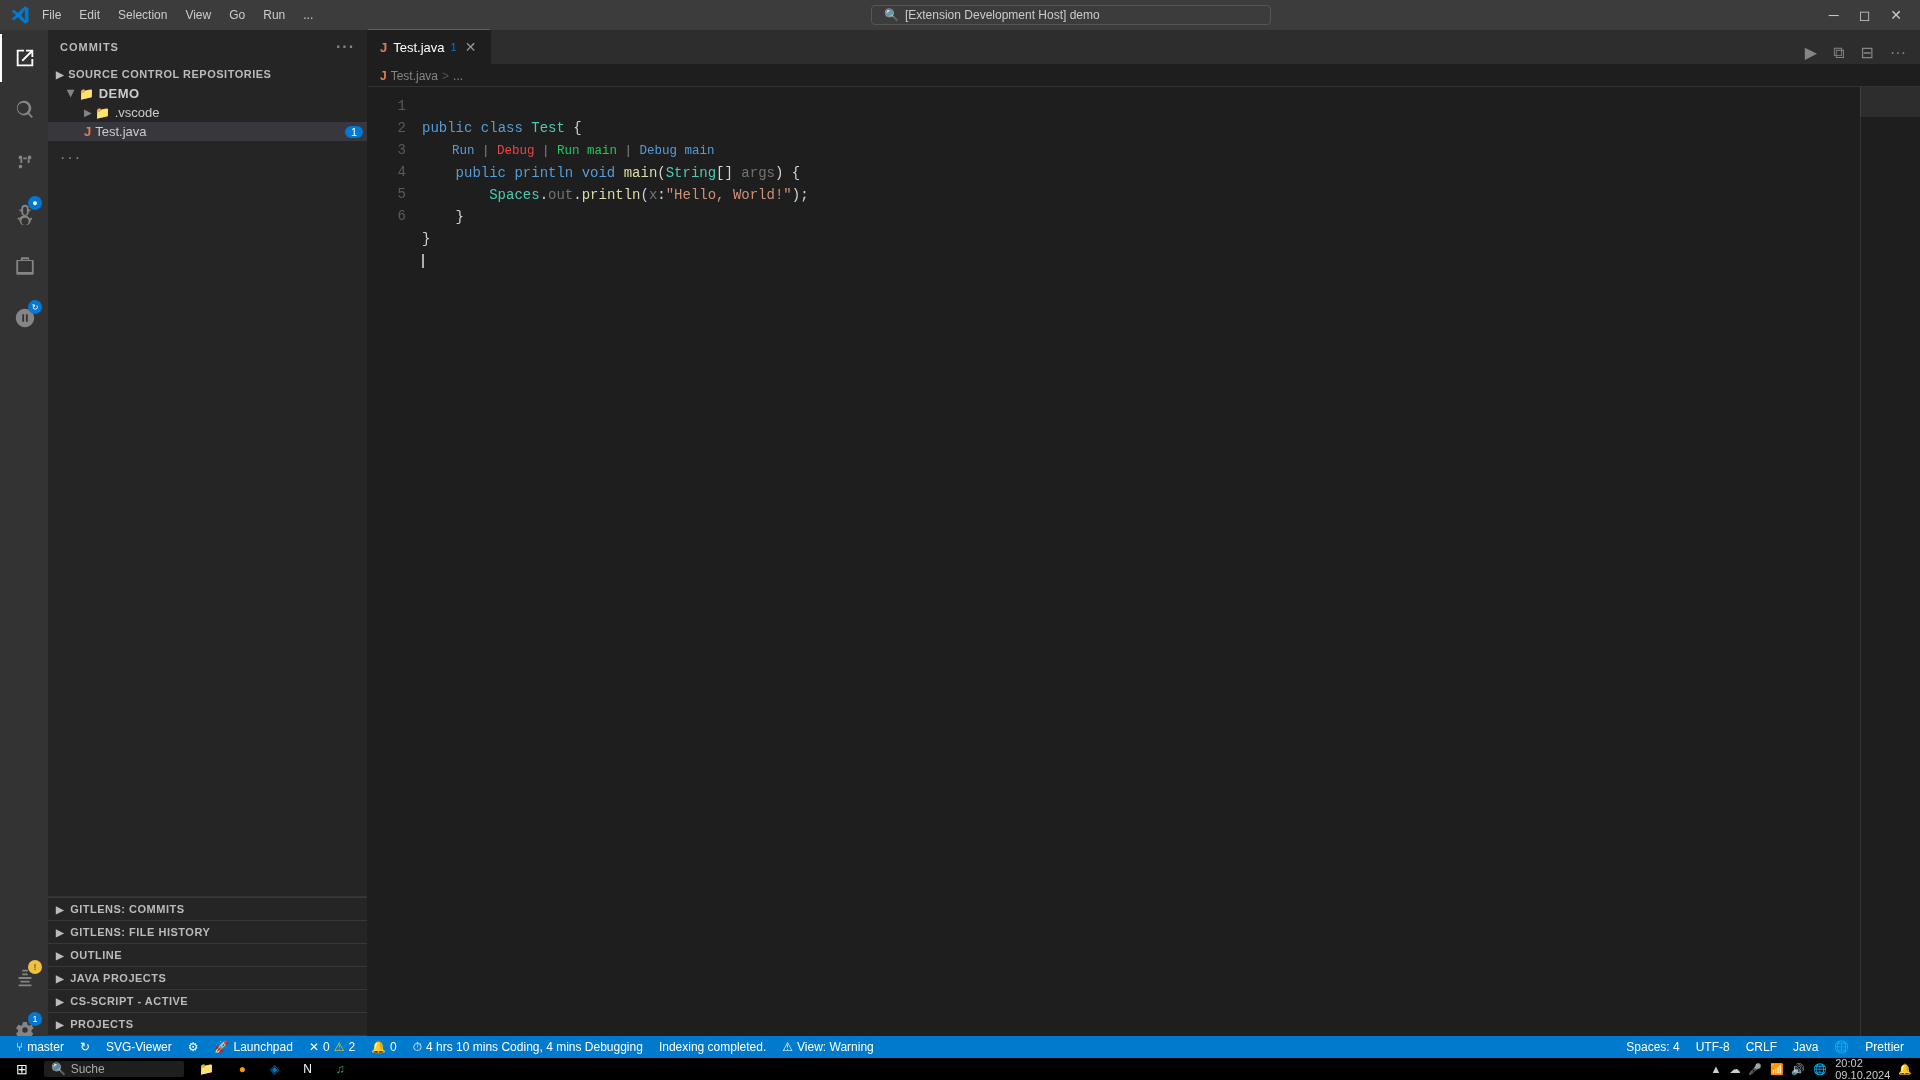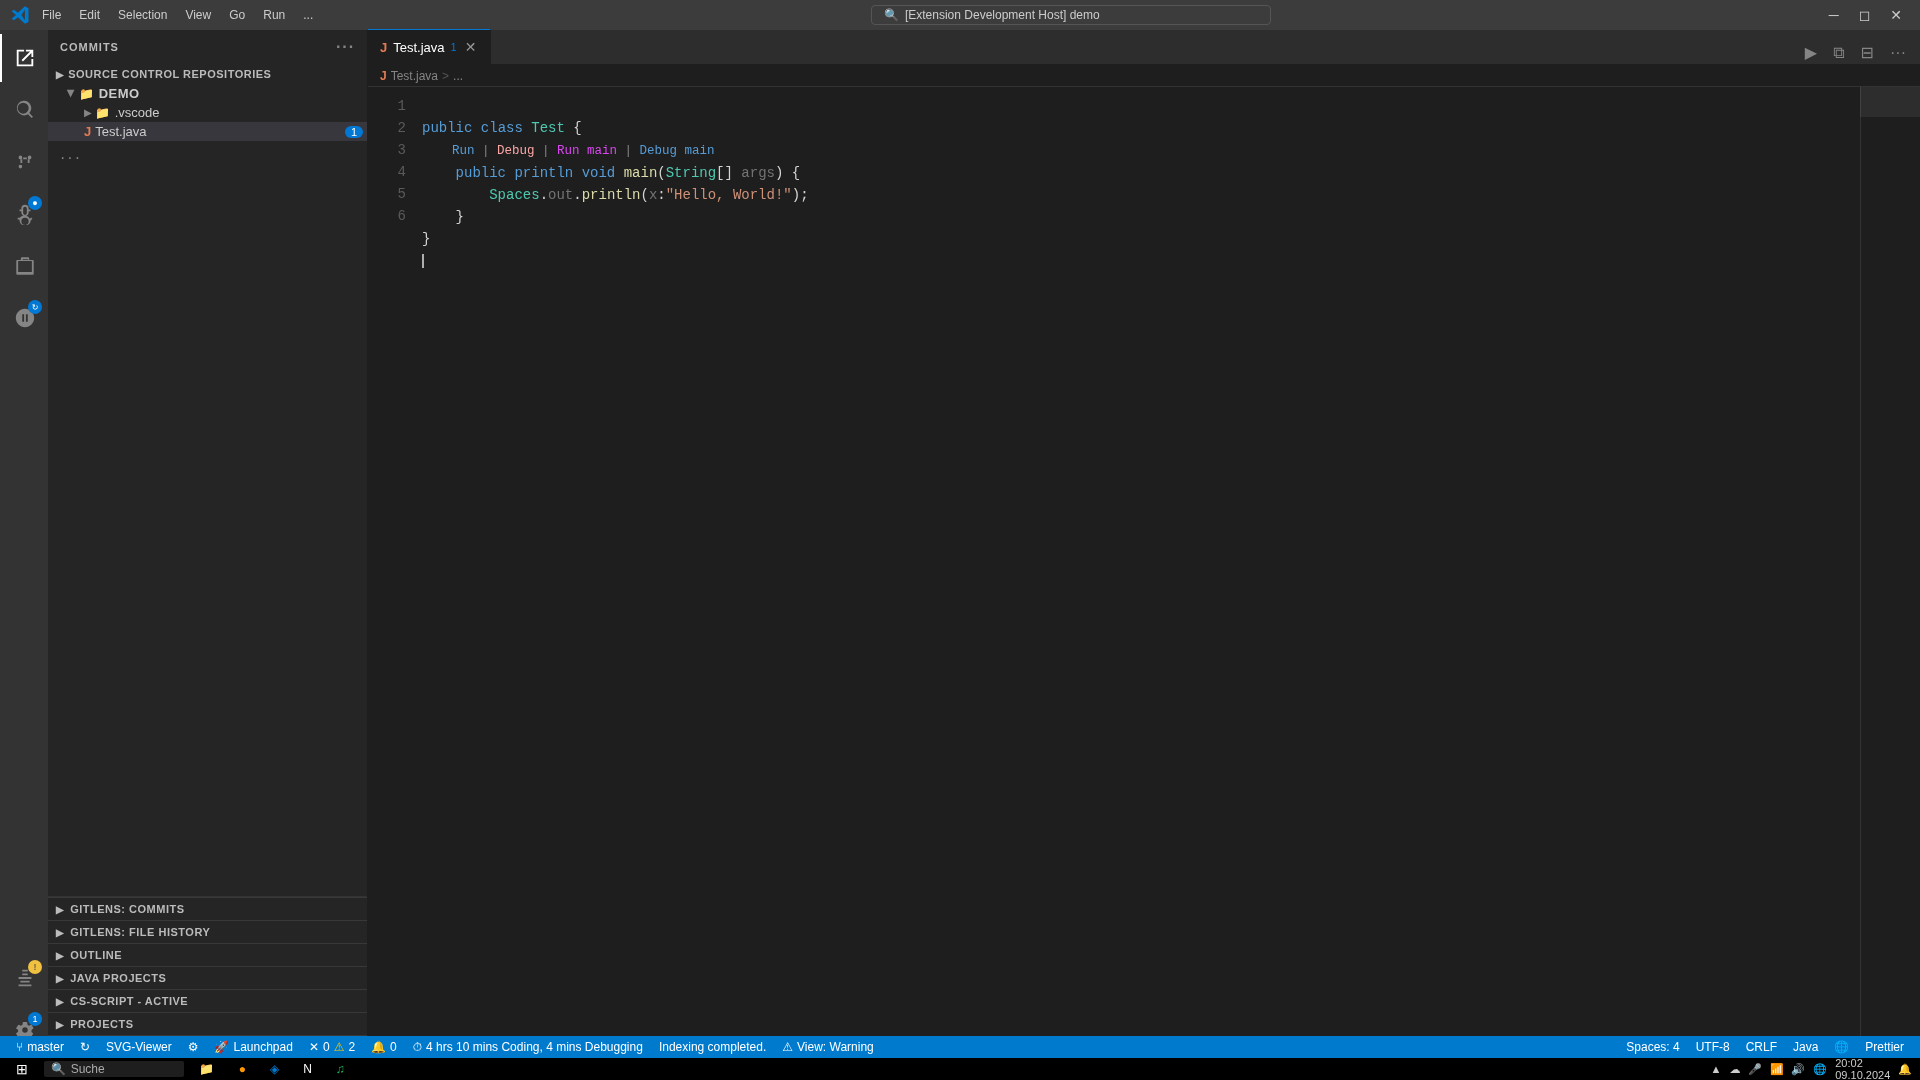--- a/index.html
+++ b/index.html
@@ -649,21 +649,21 @@
       <div id="line-numbers">
         <div>1</div>
         <div>2</div>
         <div>3</div>
         <div>4</div>
         <div>5</div>
         <div>6</div>
       </div>
       <div id="code-content">
 <span><span class="kw">public</span> <span class="kw">class</span> <span class="kw2">Test</span> {</span>
-<span><span class="comment-hint">    <span style="cursor:pointer; color:#569cd6;">Run</span> | <span style="cursor:pointer; color:#fca5a5;margin-top:28px;">Debug</span> | <span style="cursor:pointer; color:#d946ef;">Run main</span> | <span style="cursor:pointer; color:#569cd6;">Debug main</span></span></span>
+<span><span class="comment-hint">    <span style="cursor:pointer; color:#569cd6;">Run</span> | <span style="cursor:pointer; color:#ef4444;margin-top:28px;">Debug</span> | <span style="cursor:pointer; color:#22c55e;">Run main</span> | <span style="cursor:pointer; color:#569cd6;">Debug main</span></span></span>
 <span>    <span class="kw">public</span> <span class="kw">println</span> <span class="kw">void</span> <span class="fn">main</span>(<span class="kw2">String</span>[] <span class="param">args</span>) {</span>
 <span>        <span class="kw2">Spaces</span>.<span class="param">out</span>.<span class="fn">println</span>(<span class="param">x</span>:<span class="str">"Hello, World!"</span>);</span>
 <span>    }</span>
 <span>}</span>
 <span><span class="cursor-bar"></span></span>
       </div>
       <div id="minimap">
         <div id="minimap-highlight"></div>
       </div>
     </div>

